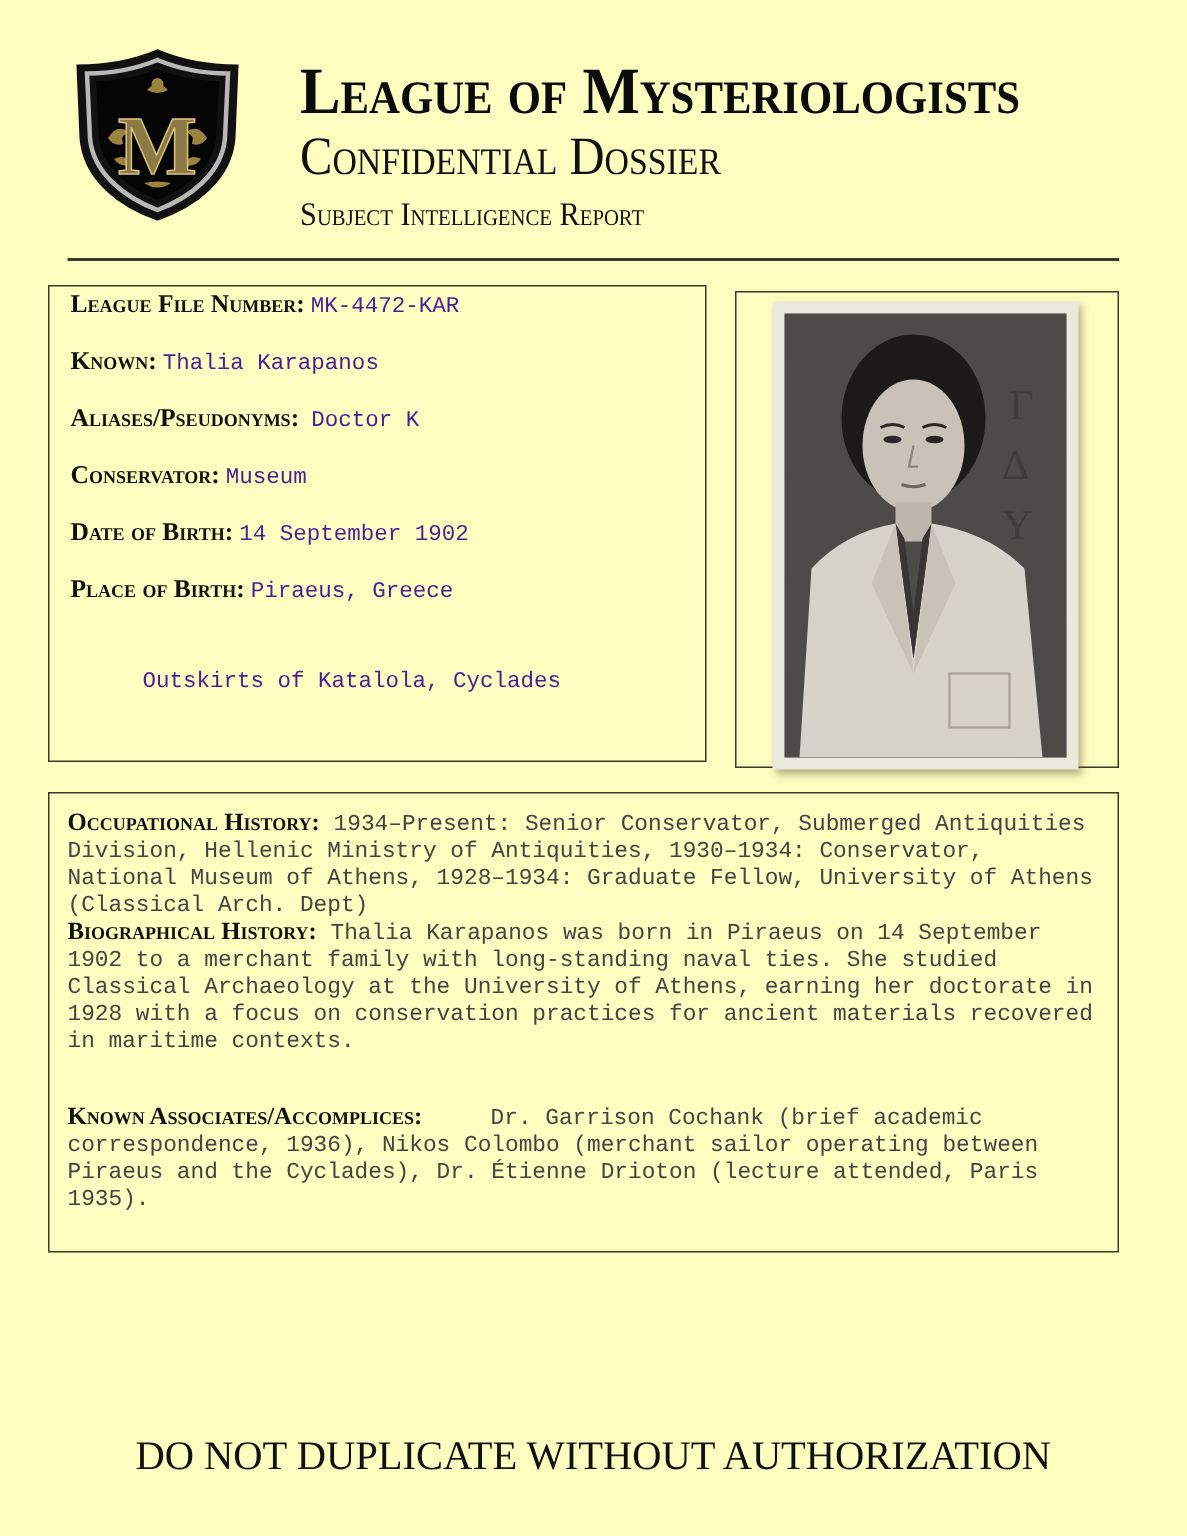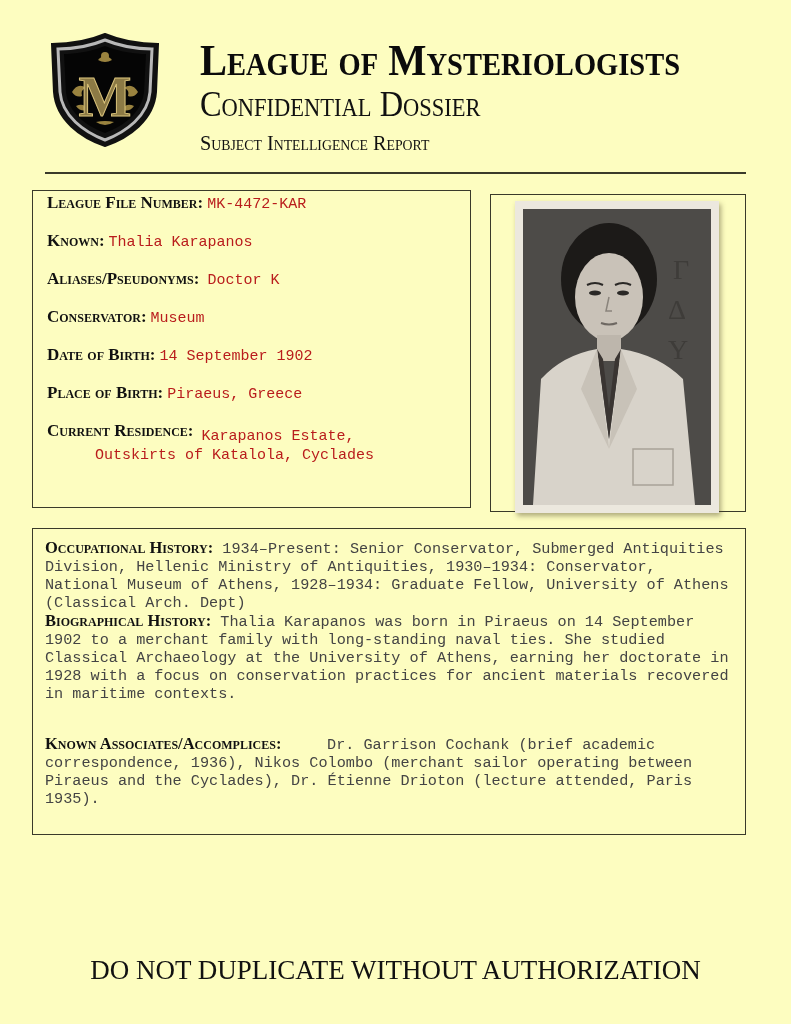--- a/index.html
+++ b/index.html
@@ -58,21 +58,21 @@
   .lbl {
     font-family: "Liberation Serif", serif;
     font-weight: bold;
     font-variant: small-caps;
     font-size: 17px;
     color: #111;
   }
   .val {
     font-family: "Liberation Mono", monospace;
     font-size: 15px;
-    color: #b91c1c;
+    color: #4c1d95;
   }
   .photo {
     position: absolute; left: 24px; top: 6px; width: 204px; height: 312px;
     background: #ece8de;
     box-shadow: 2px 3px 5px rgba(80,70,40,0.45);
     padding: 8px;
     box-sizing: border-box;
   }
   .photo-inner {
     width: 100%; height: 100%;
@@ -144,24 +144,20 @@
     <span class="val">Museum</span>
   </div>
   <div class="field" style="top:154px;">
     <span class="lbl">Date of Birth:</span>
     <span class="val">14 September 1902</span>
   </div>
   <div class="field" style="top:192px;">
     <span class="lbl">Place of Birth:</span>
     <span class="val">Piraeus, Greece</span>
   </div>
-  <div class="field" style="top:230px;">
-    <span class="lbl">Current Residence:</span>&nbsp;
-    <span class="val" style="position:relative; top:4px;">Karapanos Estate,</span>
-  </div>
   <div class="field" style="top:254px; left:62px;">
     <span class="val">Outskirts of Katalola, Cyclades</span>
   </div>
 </div>
 
 <div class="box photo-box">
   <div class="photo">
     <div class="photo-inner">
       <svg width="188" height="296" viewBox="0 0 188 296" preserveAspectRatio="none">
         <rect width="188" height="296" fill="#4d4b48"></rect>

